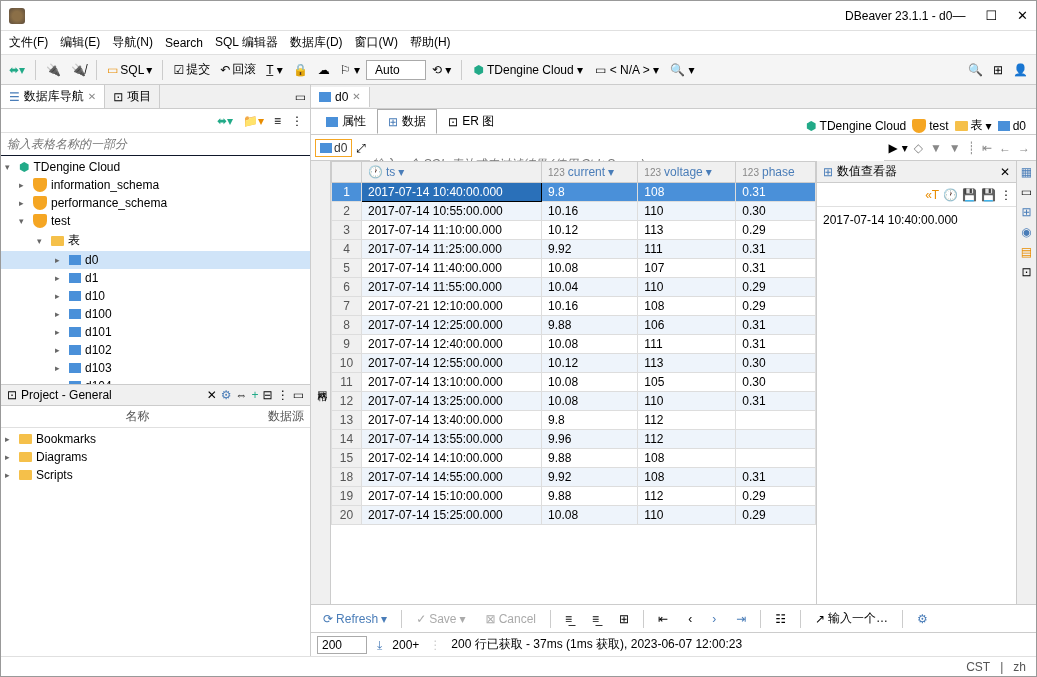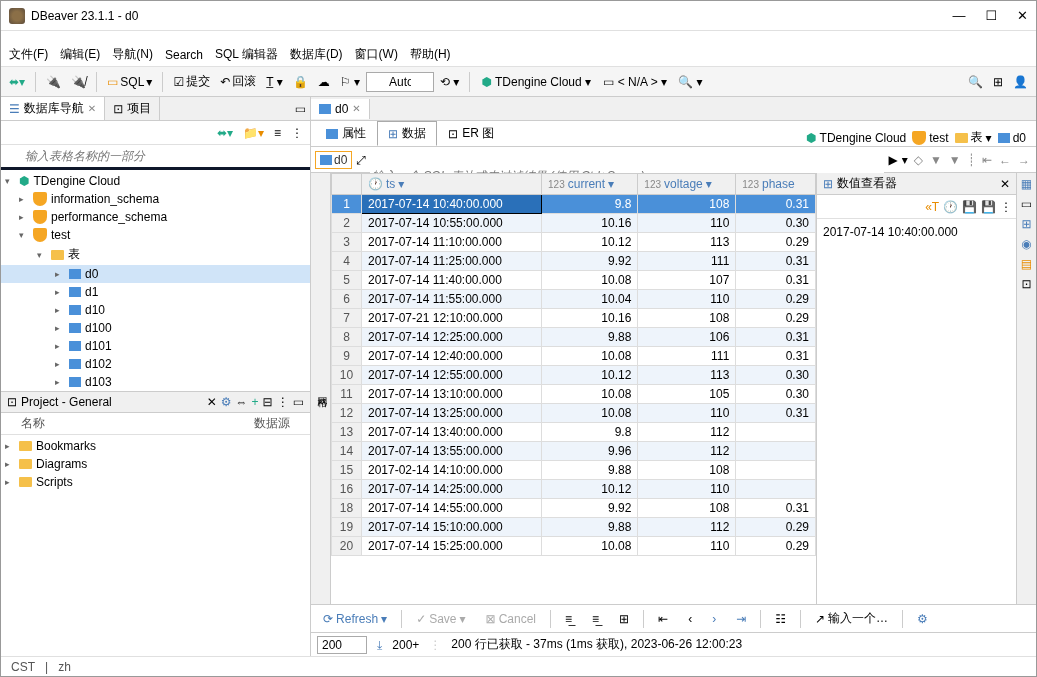--- a/index.html
+++ b/index.html
@@ -1,50 +1,50 @@
 <!DOCTYPE html>
 <html><head>
 <meta charset="utf-8">
 <style>
 * { margin: 0; padding: 0; box-sizing: border-box; font-family: "Segoe UI", "Microsoft YaHei", sans-serif; font-size: 12px; }
 body { background: #fff; overflow: hidden; }
 .window { width: 1037px; height: 677px; display: flex; flex-direction: column; background: #fff; border: 1px solid #999; }
 .titlebar { height: 30px; display: flex; align-items: center; padding: 0 8px; border-bottom: 1px solid #e0e0e0; }
 .titlebar .icon { width: 16px; height: 16px; background: radial-gradient(circle, #8b6f47 40%, #5a4a3a 100%); border-radius: 3px; margin-right: 6px; }
-.titlebar .title { flex: 1; font-size: 12px; }
+.titlebar .title { flex: 1; font-size: 12px; text-align: right; }
 .titlebar .winbtns { display: flex; gap: 20px; }
 .titlebar .winbtns span { cursor: pointer; font-size: 13px; }
-.menubar { height: 24px; display: flex; align-items: center; padding: 0 8px; gap: 12px; border-bottom: 1px solid #e0e0e0; margin-top: 12px; }
+.menubar { height: 24px; display: flex; align-items: center; padding: 0 8px; gap: 12px; border-bottom: 1px solid #e0e0e0; }
 .menubar span { cursor: pointer; }
 .toolbar { height: 30px; display: flex; align-items: center; padding: 0 4px; gap: 2px; border-bottom: 1px solid #ccc; background: #f5f5f5; }
 .toolbar .sep { width: 1px; height: 20px; background: #ccc; margin: 0 4px; }
 .toolbar .btn { padding: 2px 4px; cursor: pointer; display: inline-flex; align-items: center; gap: 2px; }
-.toolbar input { border: 1px solid #aaa; padding: 2px 22px; width: 68px; }
+.toolbar input { border: 1px solid #aaa; padding: 2px 8px; width: 60px; }
 .toolbar .dd { border: 1px solid transparent; padding: 2px 4px; cursor: pointer; }
 .ico { display: inline-block; width: 14px; height: 14px; vertical-align: middle; }
 .ico-db { background: #f5a623; border-radius: 2px 2px 50% 50%; }
 .ico-table { background: #4a90d9; width: 12px; height: 10px; }
 .ico-folder { background: #f5c04a; border-radius: 1px; width: 13px; height: 10px; }
 .content { flex: 1; display: flex; overflow: hidden; }
 .left { width: 310px; display: flex; flex-direction: column; border-right: 1px solid #ccc; }
 .tabs { height: 24px; display: flex; align-items: center; border-bottom: 1px solid #ccc; background: #f0f0f0; }
 .tab { padding: 3px 8px; display: flex; align-items: center; gap: 4px; cursor: pointer; border-right: 1px solid #ccc; }
 .tab.active { background: #fff; }
 .tab .x { color: #888; font-size: 10px; cursor: pointer; }
 .panel-tools { height: 24px; display: flex; align-items: center; justify-content: flex-end; padding: 0 4px; gap: 4px; border-bottom: 1px solid #e0e0e0; }
 .panel-tools .btn { cursor: pointer; padding: 1px 3px; }
-.search-input { width: 100%; border: none; border-bottom: 3px solid #0f172a; padding: 4px 24px; font-style: italic; color: #999; outline: none; }
+.search-input { width: 100%; border: none; border-bottom: 1px solid #0f172a; padding: 4px 6px; font-style: italic; color: #999; outline: none; }
 .tree { flex: 1; overflow: auto; padding: 2px 0; }
 .tree-item { padding: 2px 4px; display: flex; align-items: center; gap: 4px; cursor: pointer; white-space: nowrap; }
 .tree-item.sel { background: #d0e4f8; }
 .tree-item .arrow { width: 10px; color: #666; font-size: 9px; }
 .indent-1 { padding-left: 18px; } .indent-2 { padding-left: 36px; } .indent-3 { padding-left: 54px; }
 .proj-header { height: 22px; display: flex; align-items: center; padding: 0 6px; gap: 4px; border-top: 1px solid #ccc; border-bottom: 1px solid #ccc; background: #f0f0f0; }
 .proj-header .title { flex: 1; }
-.proj-cols { display: flex; padding: 2px 20px; border-bottom: 1px solid #e0e0e0; font-size: 11px; color: #555; }
+.proj-cols { display: flex; padding: 2px 6px; border-bottom: 1px solid #e0e0e0; font-size: 11px; color: #555; text-align: center; }
 .proj-cols span:first-child { flex: 1; }
 .right { flex: 1; display: flex; flex-direction: column; overflow: hidden; }
 .editor-tabs { height: 24px; display: flex; align-items: center; border-bottom: 1px solid #ccc; background: #f0f0f0; }
 .subtabs { height: 26px; display: flex; align-items: flex-end; border-bottom: 1px solid #ccc; padding: 0 4px; }
 .subtab { padding: 3px 10px; cursor: pointer; display: flex; align-items: center; gap: 4px; border: 1px solid transparent; }
 .subtab.active { border: 1px solid #aaa; border-bottom: 1px solid #fff; background: #fff; }
 .breadcrumb { margin-left: auto; display: flex; align-items: center; gap: 6px; padding-right: 6px; }
 .bc-item { display: flex; align-items: center; gap: 3px; cursor: pointer; }
 .filterbar { height: 26px; display: flex; align-items: center; border-bottom: 1px solid #ccc; padding: 0 4px; gap: 4px; }
 .filterbar .tag { border: 1px solid #f5a623; padding: 1px 4px; display: flex; align-items: center; gap: 2px; color: #333; }
@@ -56,41 +56,41 @@
 .vtabs span { cursor: pointer; font-size: 10px; padding: 4px 1px; }
 .grid { flex: 1; overflow: auto; }
 .grid table { border-collapse: collapse; width: 100%; }
 .grid th { background: #f0f0f0; border: 1px solid #ccc; padding: 3px 6px; font-weight: normal; text-align: left; position: sticky; top: 0; }
 .grid th.col { display: table-cell; }
 .grid th .colname { color: #4a7db8; display: flex; align-items: center; gap: 3px; }
 .grid th .type { color: #888; font-size: 10px; }
 .grid th .dd-arrow { float: right; color: #4a7db8; }
 .grid td { border: 1px solid #ddd; padding: 2px 6px; }
 .grid td.rownum { background: #f0f0f0; text-align: center; width: 30px; color: #555; }
-.grid td.num { text-align: right; }
+.grid td.num { text-align: left; }
 .grid tr:nth-child(even) td:not(.rownum) { background: #eef4fb; }
 .grid tr.sel td { background: #4a90d9 !important; color: #fff; }
 .grid tr.sel td.rownum { background: #4a90d9 !important; color: #fff; }
 .grid tr.sel td.ts-cell { background: #2a70b9 !important; border: 1px solid #000; }
 .viewer { width: 200px; border-left: 1px solid #ccc; display: flex; flex-direction: column; }
 .viewer-hdr { height: 22px; display: flex; align-items: center; padding: 0 6px; gap: 4px; border-bottom: 1px solid #ccc; background: #f0f0f0; }
 .viewer-hdr .x { margin-left: auto; cursor: pointer; }
 .viewer-tools { height: 24px; display: flex; align-items: center; justify-content: flex-end; gap: 4px; padding: 0 4px; border-bottom: 1px solid #e0e0e0; }
 .viewer-tools span { cursor: pointer; }
 .viewer-body { flex: 1; padding: 6px; }
 .righttools { width: 20px; background: #f0f0f0; border-left: 1px solid #ccc; display: flex; flex-direction: column; align-items: center; padding: 4px 0; gap: 6px; }
 .righttools span { cursor: pointer; }
 .bottombar { height: 28px; display: flex; align-items: center; border-top: 1px solid #ccc; padding: 0 6px; gap: 8px; }
 .bottombar .btn { padding: 2px 6px; cursor: pointer; display: inline-flex; align-items: center; gap: 3px; }
 .bottombar .sep { width: 1px; height: 18px; background: #ccc; }
 .bottombar .disabled { color: #aaa; }
 .statusbar { height: 24px; display: flex; align-items: center; border-top: 1px solid #ccc; padding: 0 6px; gap: 10px; font-size: 11px; }
 .statusbar input { width: 50px; border: 1px solid #aaa; padding: 1px 4px; }
 .statusbar .flex { flex: 1; }
-.footer { height: 20px; display: flex; align-items: center; padding: 0 10px; gap: 10px; border-top: 1px solid #e0e0e0; font-size: 11px; color: #555; }
+.footer { height: 20px; display: flex; align-items: center; justify-content: flex-end; padding: 0 10px; gap: 10px; border-top: 1px solid #e0e0e0; font-size: 11px; color: #555; }
 .green { color: #2a8; } .orange { color: #e88c00; } .blue { color: #4a7db8; }
 </style>
 </head>
 <body>
 
 <div class="window">
   <div class="titlebar">
     <span class="icon"></span>
     <span class="title">DBeaver 23.1.1 - d0</span>
     <div class="winbtns">
@@ -455,27 +455,20 @@
                   <td class="num"></td>
                 </tr>
                 <tr>
                   <td class="rownum">15</td>
                   <td class="">2017-02-14 14:10:00.000</td>
                   <td class="num">9.88</td>
                   <td class="num">108</td>
                   <td class="num"></td>
                 </tr>
                 <tr>
-                  <td class="rownum">16</td>
-                  <td class="">2017-07-14 14:25:00.000</td>
-                  <td class="num">10.12</td>
-                  <td class="num">110</td>
-                  <td class="num"></td>
-                </tr>
-                <tr>
                   <td class="rownum">18</td>
                   <td class="">2017-07-14 14:55:00.000</td>
                   <td class="num">9.92</td>
                   <td class="num">108</td>
                   <td class="num">0.31</td>
                 </tr>
                 <tr>
                   <td class="rownum">19</td>
                   <td class="">2017-07-14 15:10:00.000</td>
                   <td class="num">9.88</td>
@@ -536,21 +529,21 @@
         <span class="sep"></span>
         <span class="btn">↗ <span>输入一个…</span></span>
         <span class="sep"></span>
         <span class="btn blue">⚙</span>
       </div>
       <div class="statusbar">
         <input value="200" style="">
         <span class="blue">⤓</span>
         <span>200+</span>
         <span style="color:#ccc">⋮</span>
-        <span>200 行已获取 - 37ms (1ms 获取), 2023-06-26 12:00:23</span>
+        <span>200 行已获取 - 37ms (1ms 获取), 2023-06-07 12:00:23</span>
         <span class="flex"></span>
       </div>
     </div>
   </div>
 
   <div class="footer">
     <span>CST</span>
     <span>|</span>
     <span>zh</span>
   </div>

